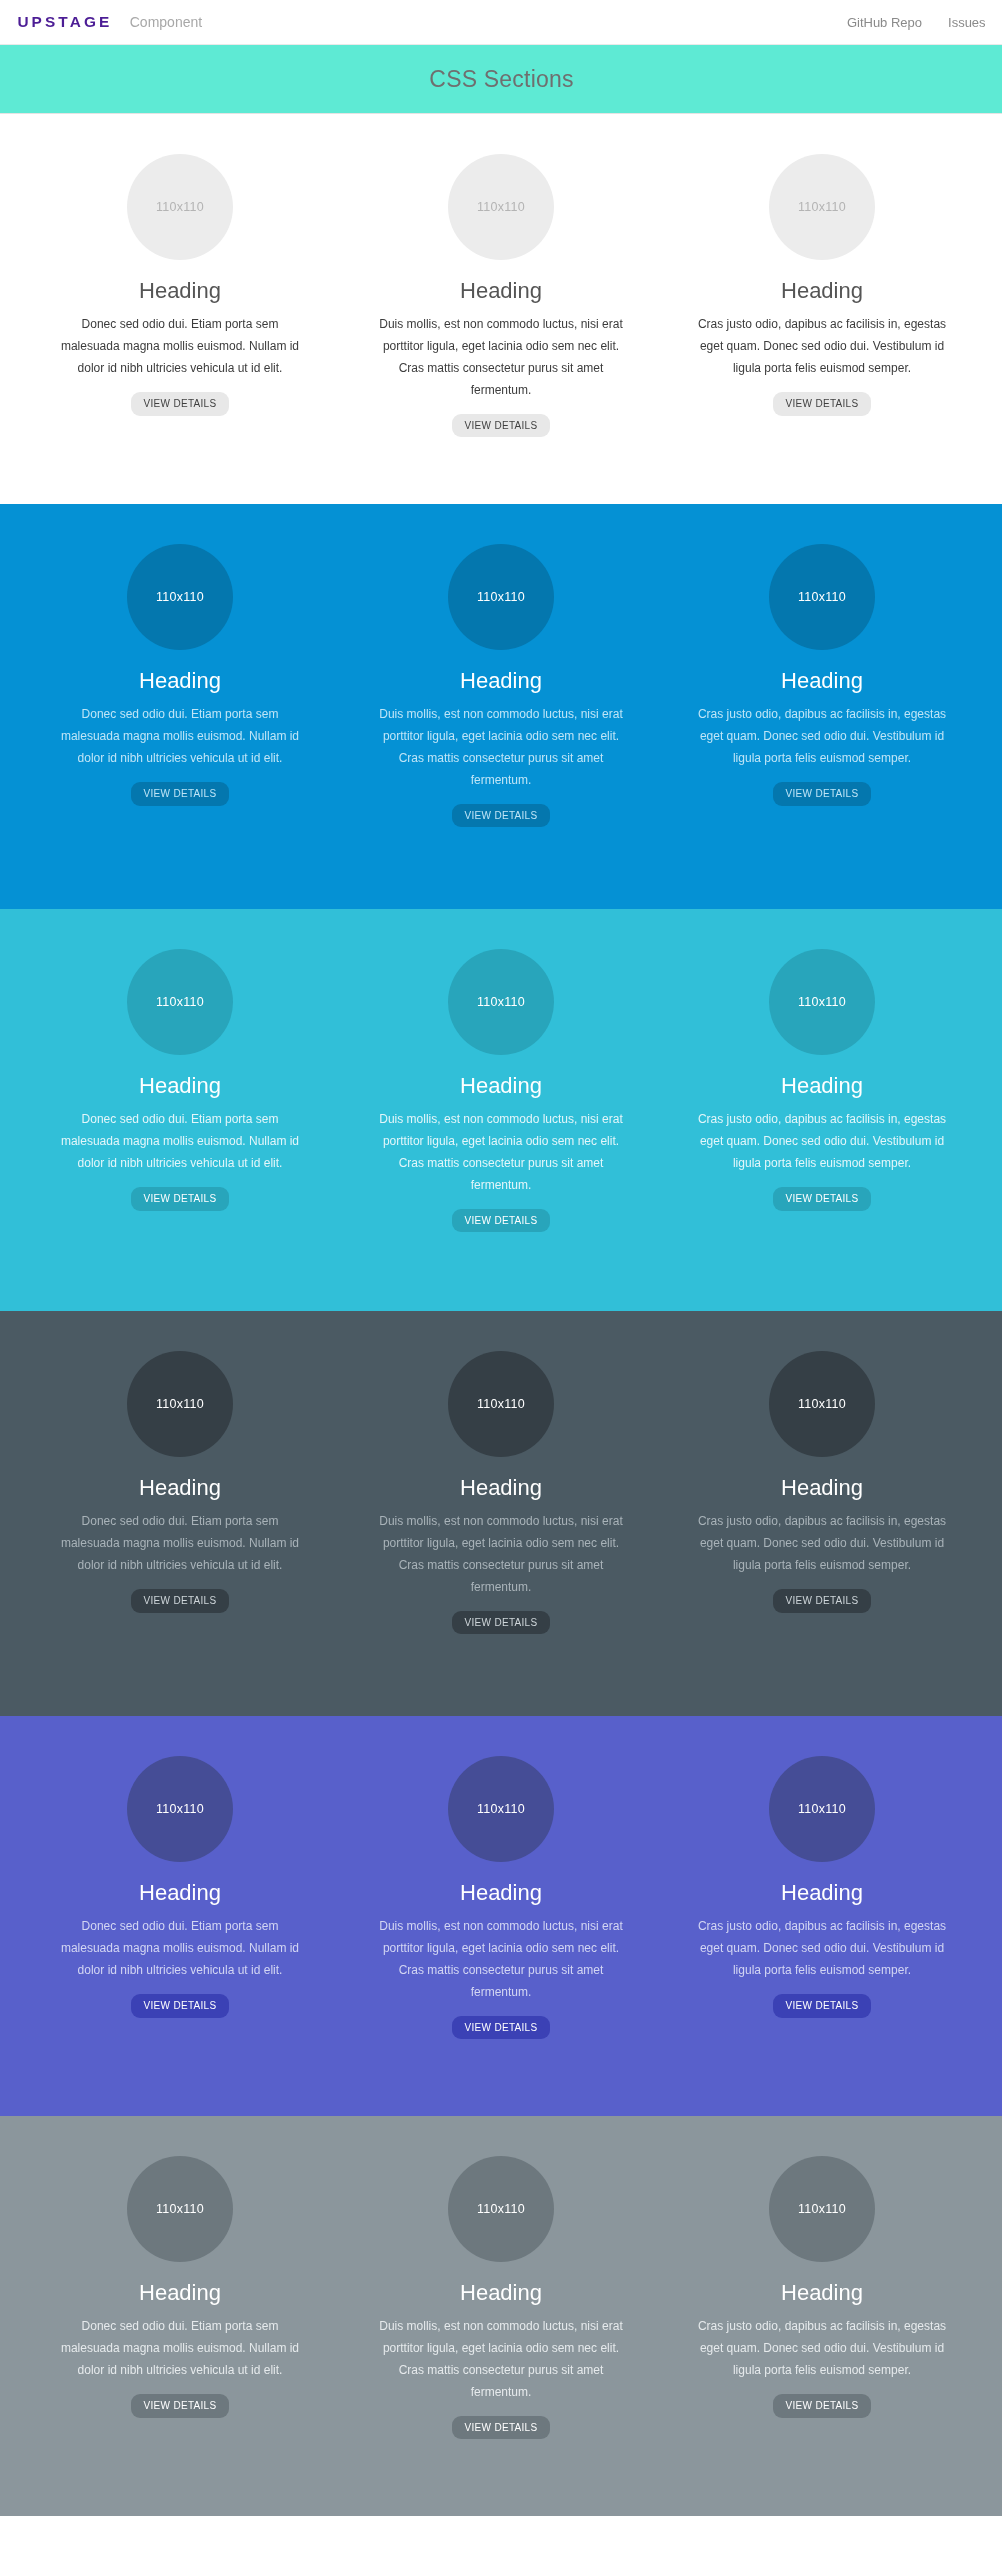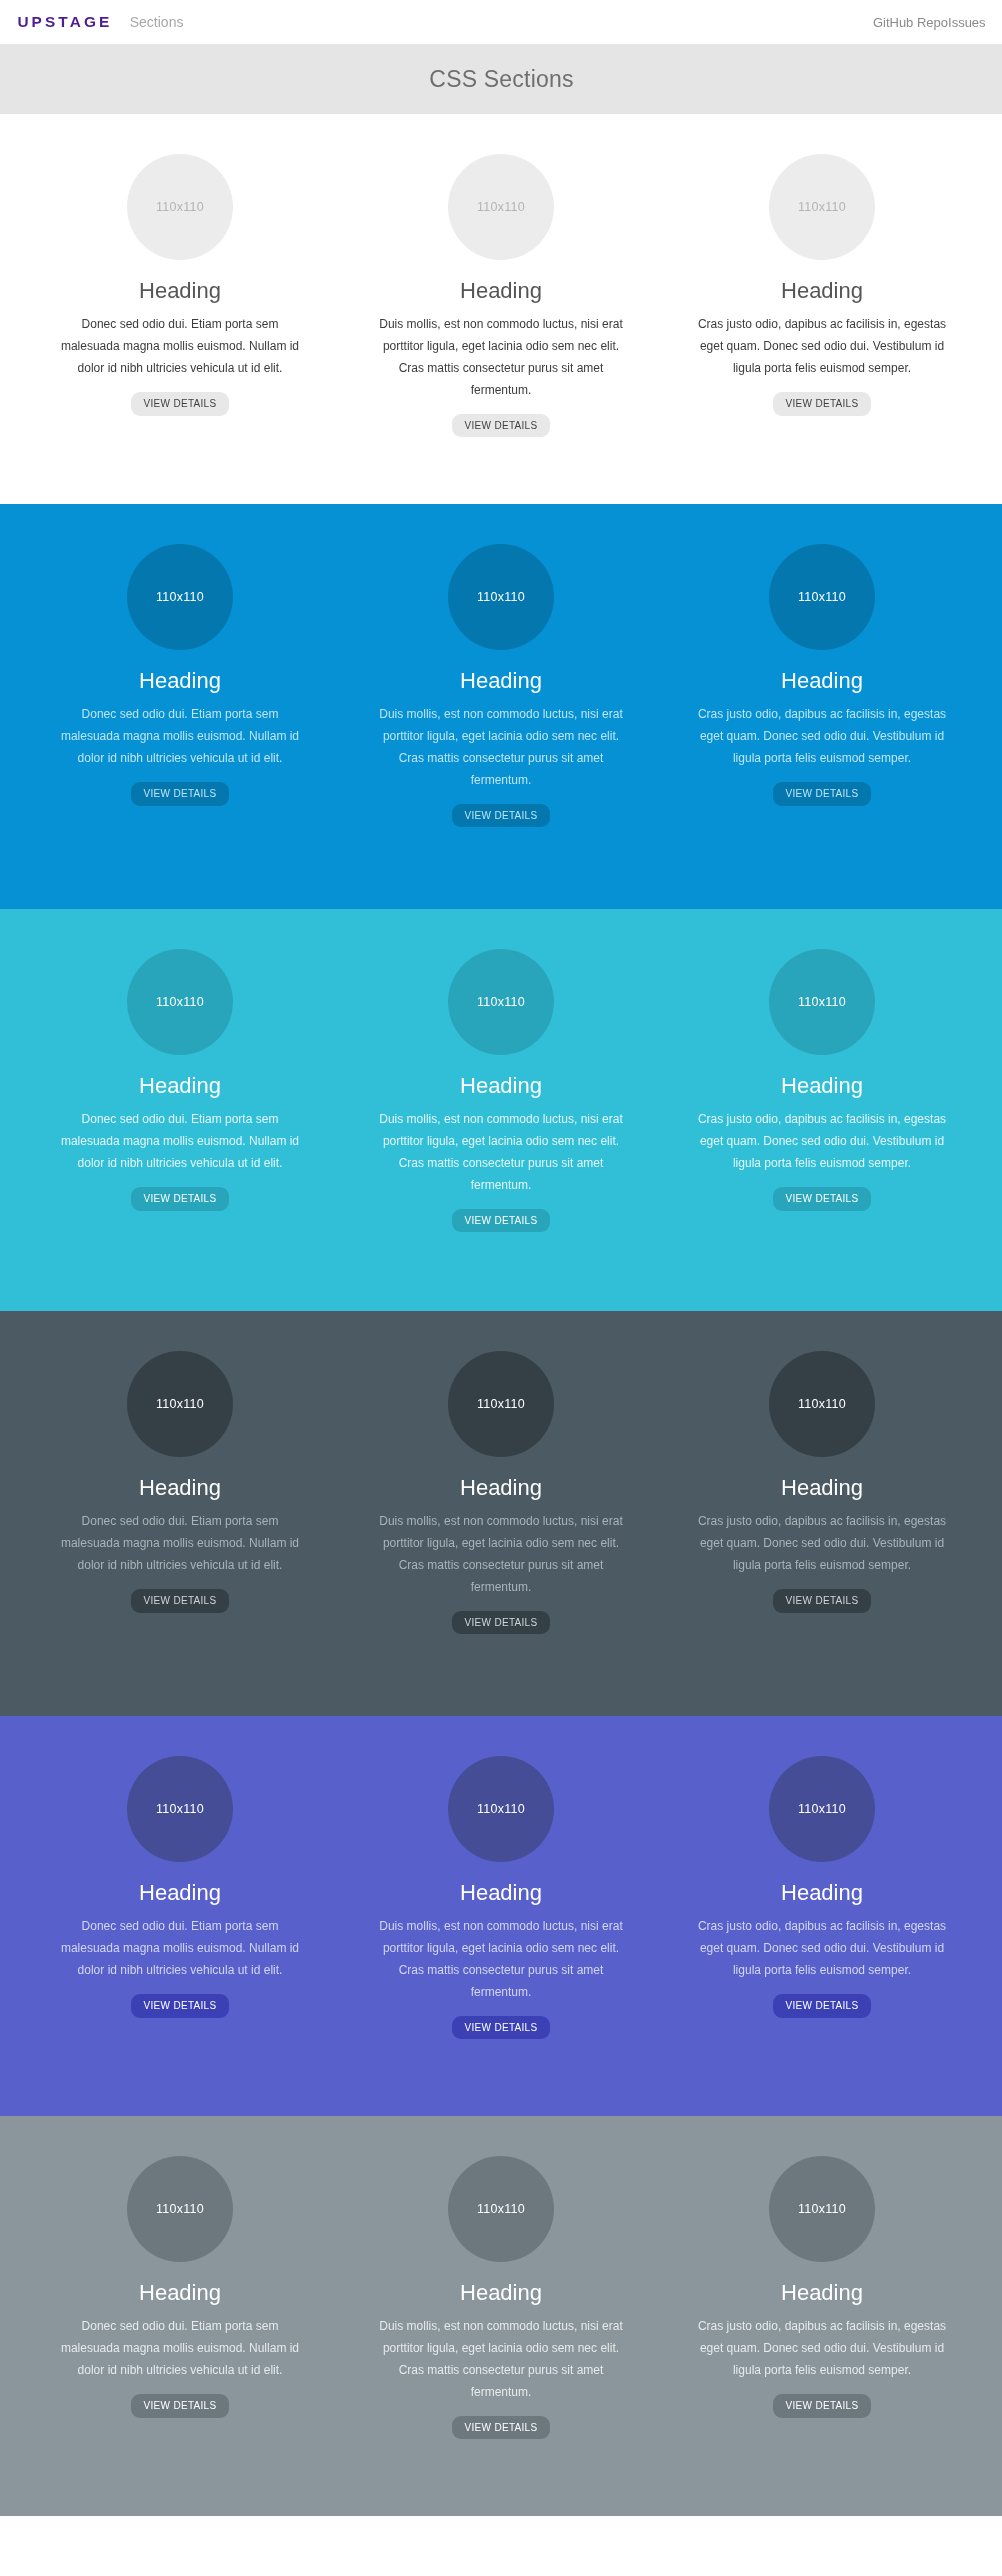--- a/index.html
+++ b/index.html
@@ -24,32 +24,32 @@
     font-size: 15.4px;
     font-weight: bold;
     letter-spacing: 3.1px;
     color: #4c1d95;
   }
   .brand-sub {
     font-size: 14px;
     color: #a8a8a8;
     font-weight: normal;
   }
-  .nav-links { margin-left: auto; display: flex; align-items: center; }
+  .nav-links { margin-left: auto; display: flex; align-items: center; gap: 26px; }
   .nav-link {
     font-size: 13px;
     color: #8a8a8a;
     text-decoration: none;
     cursor: pointer;
   }
 
   
   .jumbotron {
     height: 69px;
-    background: #e5e5e5;
+    background: #5eead4;
     border-bottom: 1px solid #e4e4e4;
     display: flex;
     align-items: center;
     justify-content: center;
     margin-bottom: 0;
   }
   .jumbotron-title {
     font-size: 23px;
     font-weight: normal;
     color: #6f6f6f;
@@ -152,21 +152,21 @@
   .s-gray .card-heading { color: #ffffff; }
   .s-gray .card-text { color: #e6eaec; }
   .s-gray .btn { background: #6d787e; color: #ffffff; }
 </style>
 </head>
 <body>
 
 <div class="navbar">
   <div class="brand-group">
     <span class="brand">UPSTAGE</span>
-    <span class="brand-sub">Sections</span>
+    <span class="brand-sub">Component</span>
   </div>
   <div class="nav-links">
     <a class="nav-link">GitHub Repo</a>
     <a class="nav-link">Issues</a>
   </div>
 </div>
 
 <div class="jumbotron">
   <h1 class="jumbotron-title">CSS Sections</h1>
 </div>

